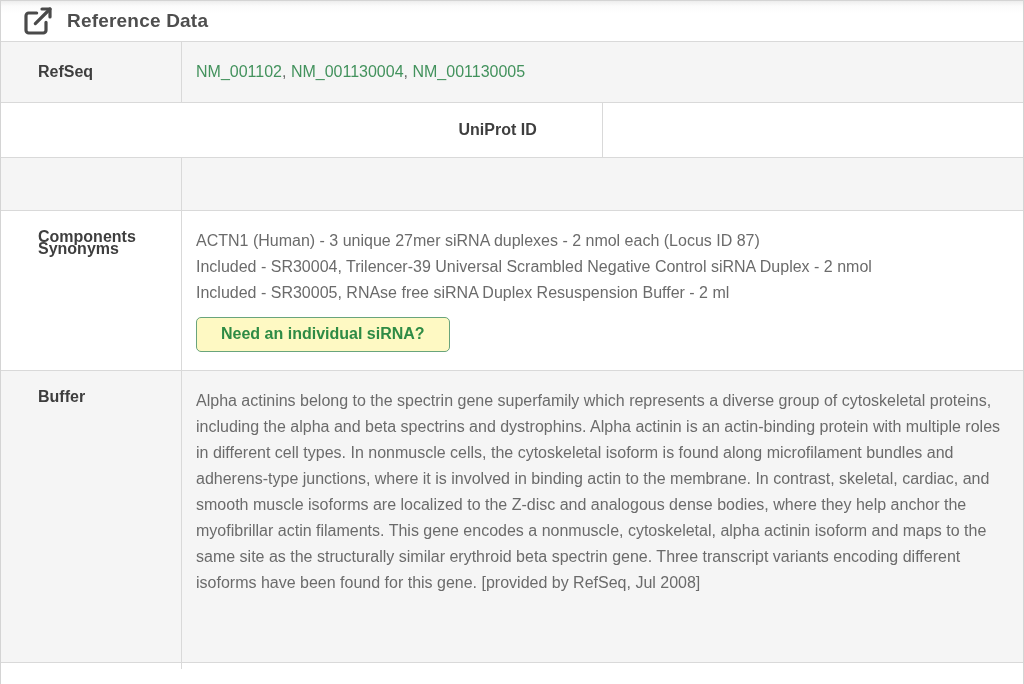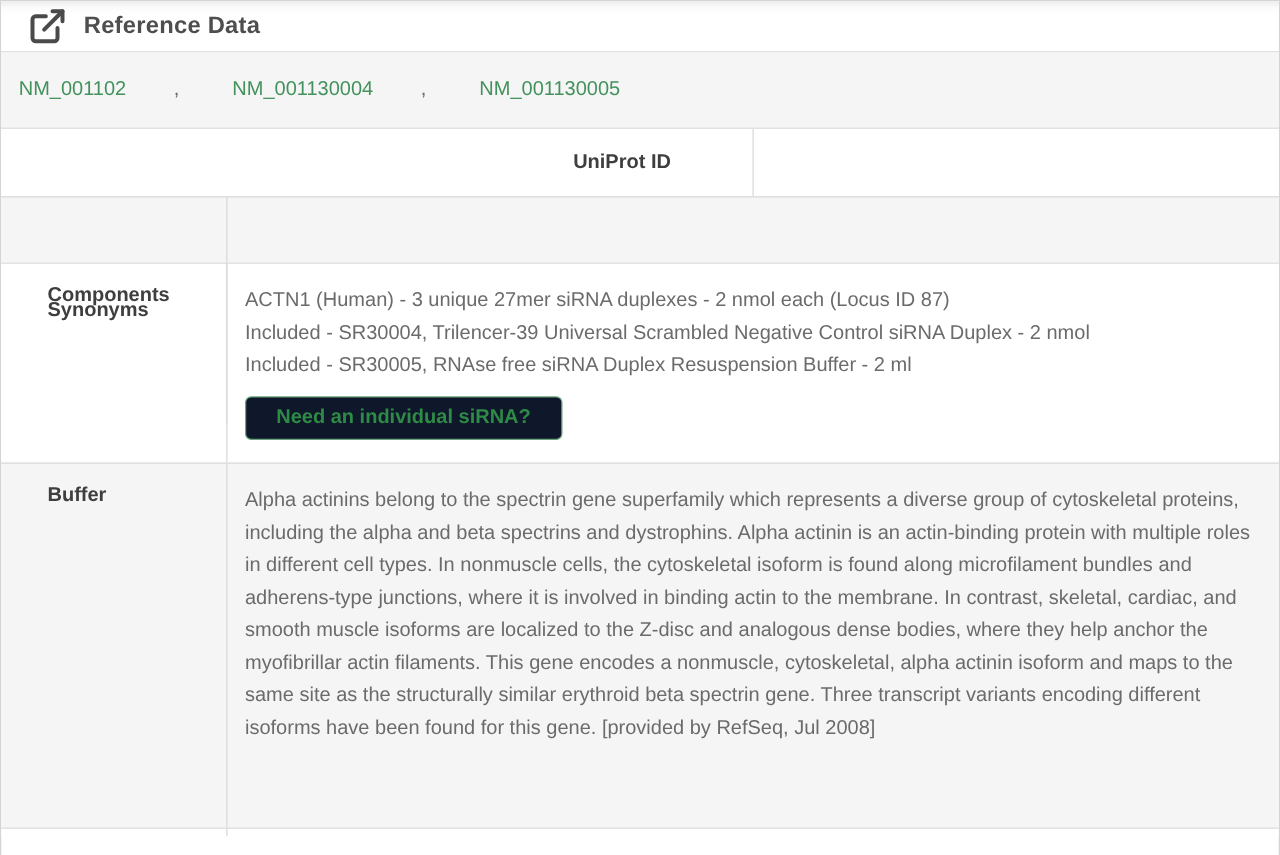--- a/index.html
+++ b/index.html
@@ -15,56 +15,57 @@
   .panel-title { font-size:19px; font-weight:bold; color:#4e4e4e; letter-spacing:0.2px; }
 
   
   .row { display:flex; width:100%; }
   .row + .row { border-top:1px solid #d9d9d9; }
   .row.gray { background:#f5f5f5; }
   .row.white { background:#ffffff; }
   .cell-label { width:181px; flex:0 0 181px; border-right:1px solid #d9d9d9;
                 padding-left:37px; font-size:16px; font-weight:bold; color:#3e3e3e; }
   .cell-value { flex:1; padding-left:14px; padding-right:22px; font-size:16px;
-                color:#6b6b6b; line-height:26px;gap:38px; }
+                color:#6b6b6b; line-height:26px; }
   .row.center .cell-label, .row.center .cell-value { display:flex; align-items:center; }
   .row.top .cell-label, .row.top .cell-value { padding-top:17px; padding-bottom:14px; display:block; }
 
   .r-refseq    { height:60px; }
   .r-uniprot   { height:55px;justify-content:center; }
   .r-synonyms  { height:53px;flex-direction:column; }
   .r-components{ height:160px; }
   .r-summary   { height:292px; overflow:hidden; }
   .r-partial   { height:7px; background:#fff; }
 
   a.link { color:#43925d; text-decoration:none; cursor:pointer; }
   .sep { white-space:pre; }
 
   .sirna-button { display:inline-block; margin-top:11px; padding:7px 24px 8px 24px;
-                  background:#0f172a; border:1px solid #69a47c; border-radius:5px;
+                  background:#fef9c3; border:1px solid #69a47c; border-radius:5px;
                   color:#2e8b45; font-size:16px; font-weight:bold;
                   font-family:"Liberation Sans", sans-serif; cursor:pointer; }
 </style>
 </head>
 <body>
 
 <div class="panel">
 
   <div class="panel-header">
     <span class="hdr-icon">
       <svg width="32" height="32" viewBox="0 0 24 24" fill="none" stroke="#4a4a4a" stroke-width="2.4" stroke-linecap="round" stroke-linejoin="round">
         <path d="M18 13v6a2 2 0 0 1-2 2H5a2 2 0 0 1-2-2V8a2 2 0 0 1 2-2h6"></path>
         <polyline points="15 3 21 3 21 9"></polyline>
         <line x1="10" y1="14" x2="21" y2="3"></line>
       </svg>
     </span>
     <span class="panel-title">Reference Data</span>
   </div>
 
   <div class="row gray center r-refseq">
+    <div class="cell-label">RefSeq</div>
     <div class="cell-value">
       <a class="link">NM_001102</a>
         <span class="sep">, </span>
         <a class="link">NM_001130004</a>
         <span class="sep">, </span>
         <a class="link">NM_001130005</a>
     </div>
   </div>
 
   <div class="row white center r-uniprot">

